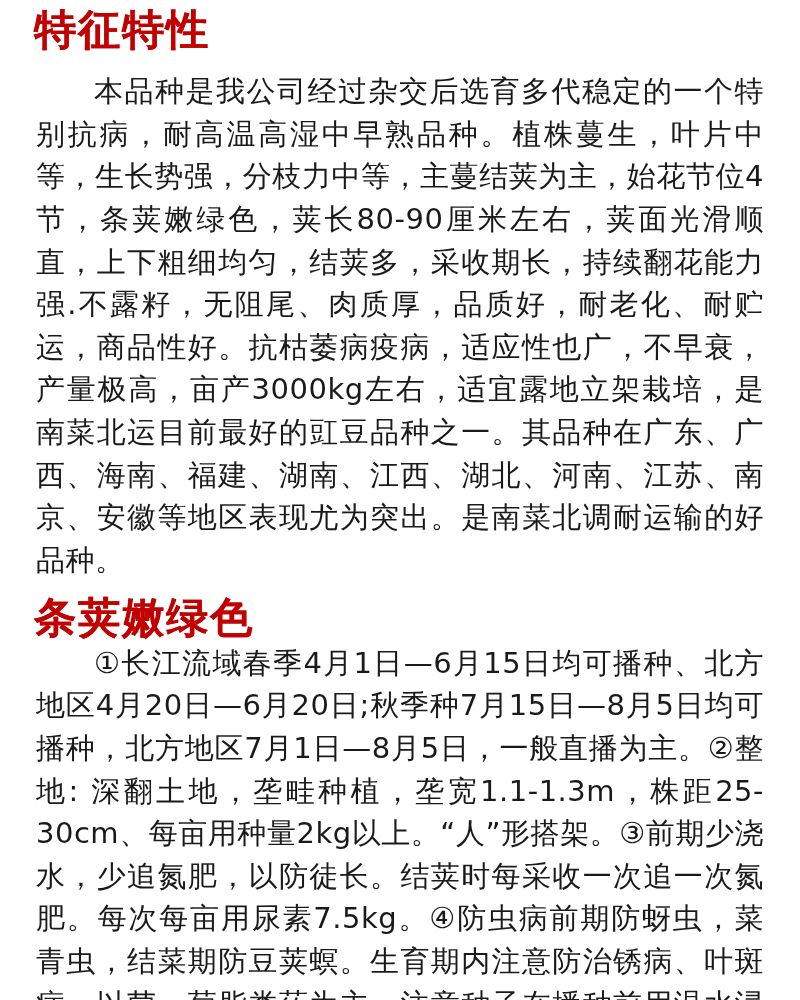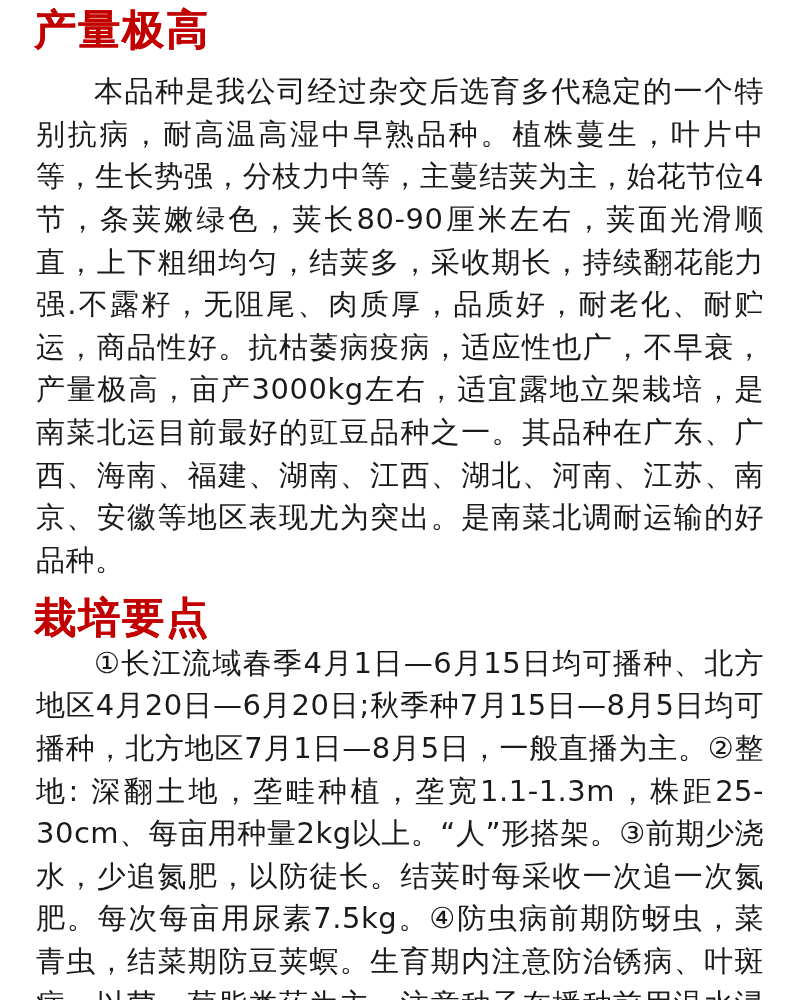--- a/index.html
+++ b/index.html
@@ -51,21 +51,21 @@
   }
   .block-2 {
     margin-top: 0;
   }
 </style>
 </head>
 <body>
 
 <div class="page">
 
-  <h1 class="section-heading">产量极高</h1>
+  <h1 class="section-heading">特征特性</h1>
 
   <p class="body-text indent block-1">本品种是我公司经过杂交后选育多代稳定的一个特别抗病，耐高温高湿中早熟品种。植株蔓生，叶片中等，生长势强，分枝力中等，主蔓结荚为主，始花节位4节，条荚嫩绿色，荚长80-90厘米左右，荚面光滑顺直，上下粗细均匀，结荚多，采收期长，持续翻花能力强.不露籽，无阻尾、肉质厚，品质好，耐老化、耐贮运，商品性好。抗枯萎病疫病，适应性也广，不早衰，产量极高，亩产3000kg左右，适宜露地立架栽培，是南菜北运目前最好的豇豆品种之一。其品种在广东、广西、海南、福建、湖南、江西、湖北、河南、江苏、南京、安徽等地区表现尤为突出。是南菜北调耐运输的好品种。</p>
 
-  <h1 class="section-heading heading-2">栽培要点</h1>
+  <h1 class="section-heading heading-2">条荚嫩绿色</h1>
 
   <p class="body-text indent block-2">①长江流域春季4月1日—6月15日均可播种、北方地区4月20日—6月20日;秋季种7月15日—8月5日均可播种，北方地区7月1日—8月5日，一般直播为主。②整地: 深翻土地，垄畦种植，垄宽1.1-1.3m，株距25-30cm、每亩用种量2kg以上。“人”形搭架。③前期少浇水，少追氮肥，以防徒长。结荚时每采收一次追一次氮肥。每次每亩用尿素7.5kg。④防虫病前期防蚜虫，菜青虫，结菜期防豆荚螟。生育期内注意防治锈病、叶斑病、以菌、菊脂类药为主。注意种子在播种前用温水浸泡8小时。（最佳适播期在18-33℃)</p>
 
 </div>
 
 </body></html>

